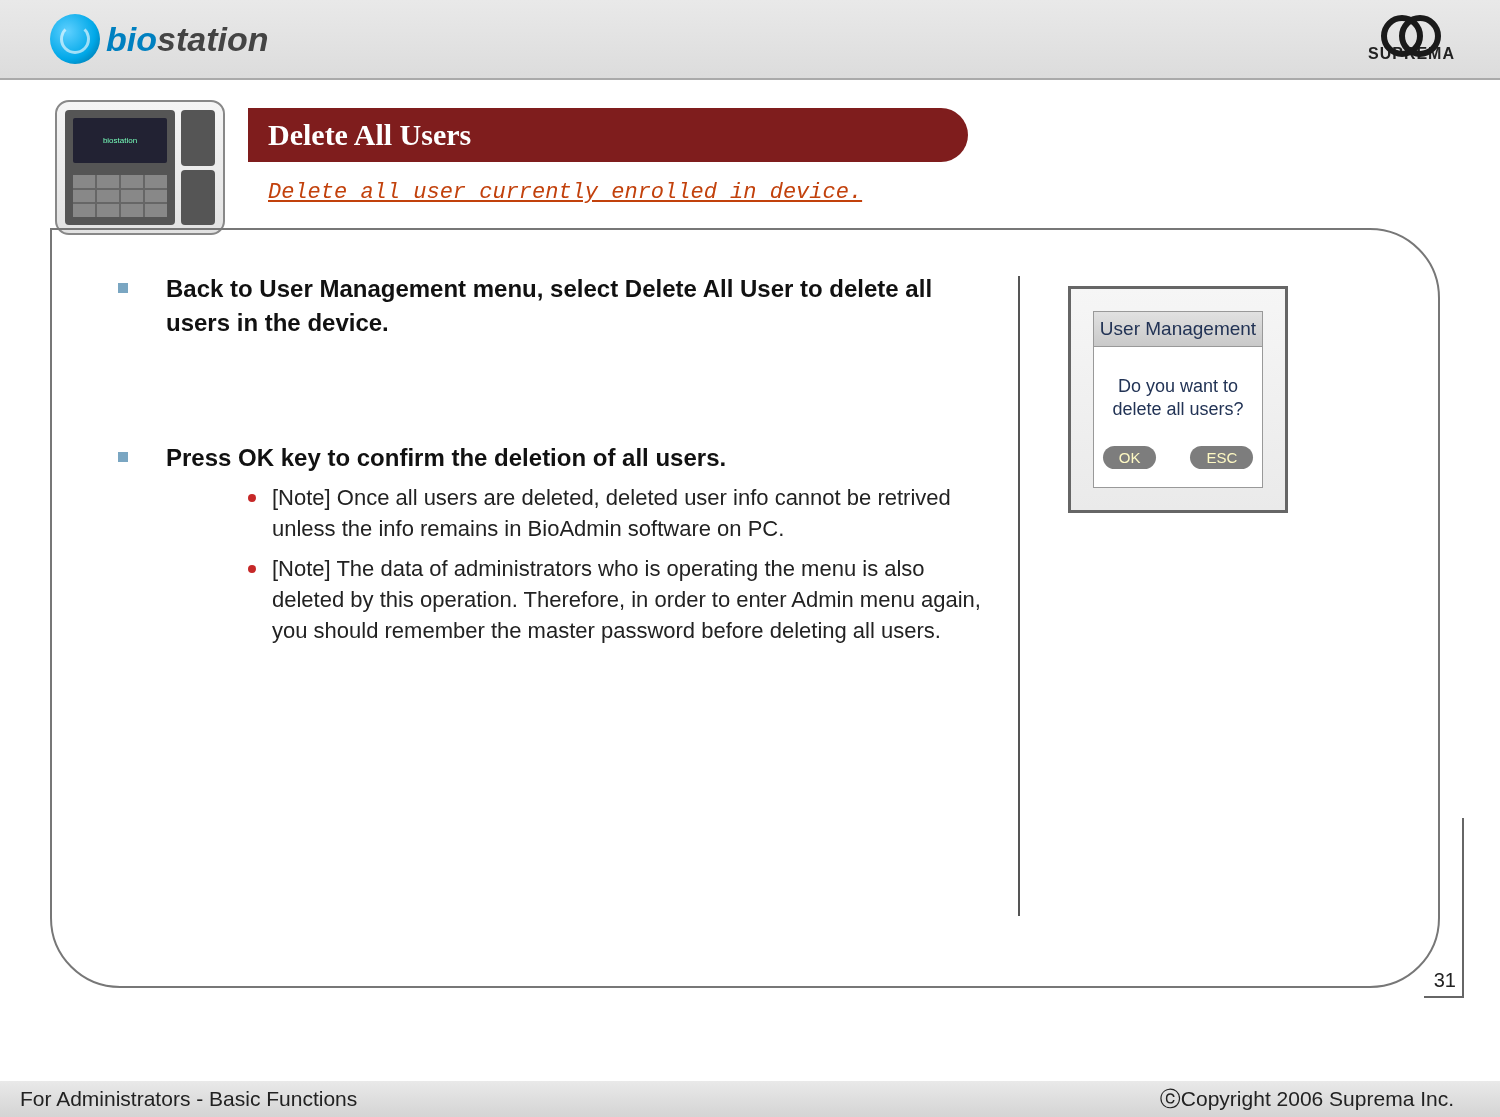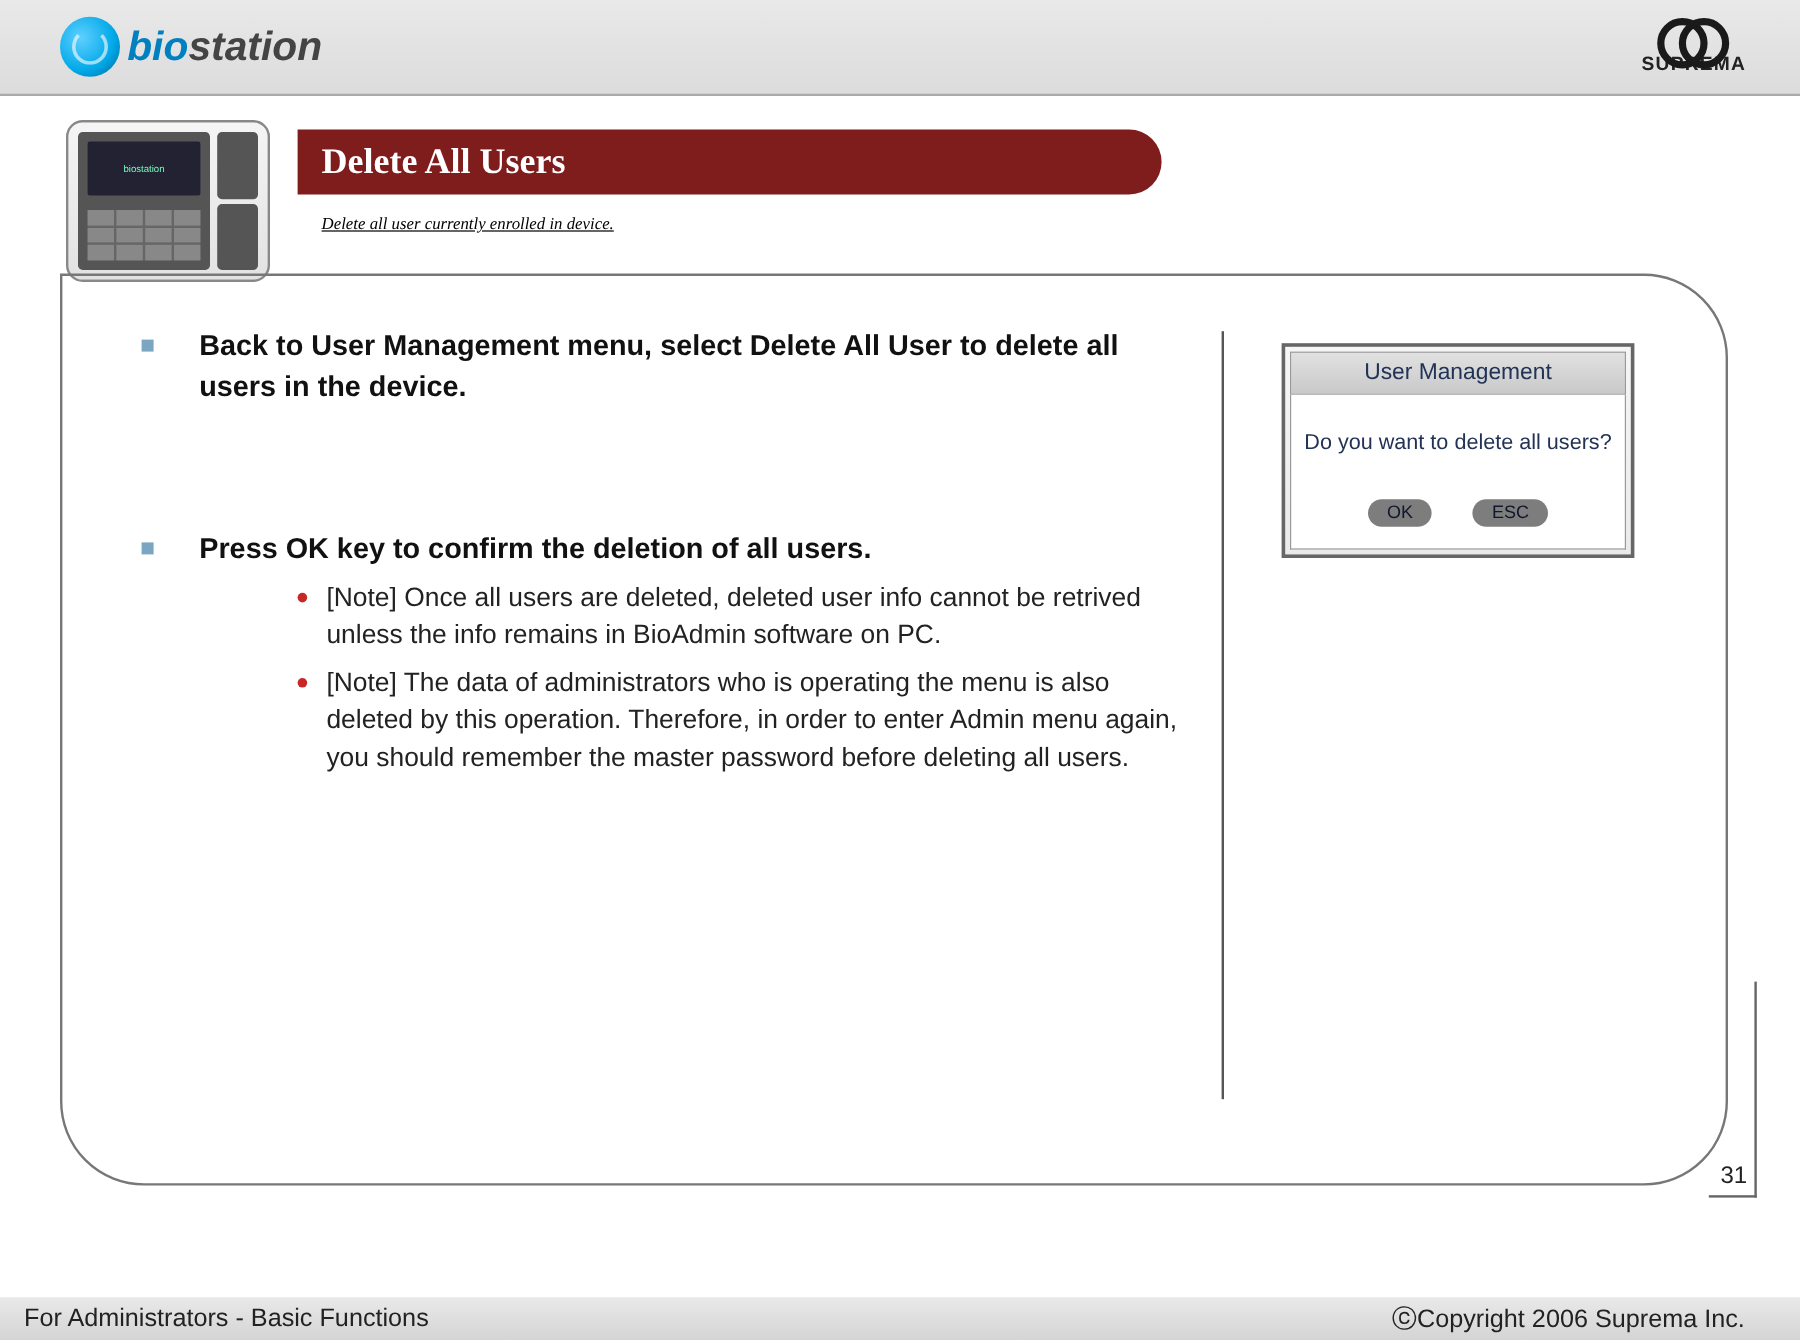--- a/index.html
+++ b/index.html
@@ -110,25 +110,25 @@
     padding-left: 20px;
     color:#fff;
     font-size: 30px;
     font-family: Georgia, 'Times New Roman', serif;
     font-weight: bold;
   }
 
   .subtitle {
     position:absolute;
     top: 100px; left: 268px;
-    font-family: Liberation Serif, serif;
+    font-family: Liberation Mono, monospace;
     font-style: italic;
-    font-size: 14px;
+    font-size: 22px;
     text-decoration: underline;
-    color:#000000;
+    color:#c2410c;
   }
 
   .content-card {
     position:absolute;
     top: 148px; left: 50px;
     width: 1390px;
     height: 760px;
     border: 2px solid #777;
     border-radius: 70px;
     border-top-left-radius: 0;
@@ -181,24 +181,24 @@
     margin-bottom: 10px;
   }
   .sub-list li::before {
     content:"";
     position:absolute; left:0; top:11px;
     width:8px; height:8px; border-radius:50%;
     background:#c62828;
   }
 
   .device-screen {
-    width: 294px;
+    width: 220px;
     border: 3px solid #666;
     background: linear-gradient(to bottom,#f6f6f6,#eaeaea);
-    padding: 4px;
+    padding: 22px;
   }
   .device-screen .titlebar {
     background: linear-gradient(to bottom,#e1e1e1,#c9c9c9);
     border:1px solid #999;
     text-align:center;
     padding:6px 0;
     font-size:19px;
     color:#223355;
   }
   .device-screen .body {
@@ -207,25 +207,24 @@
     background:#fff;
     padding: 28px 10px 18px;
     text-align:center;
   }
   .device-screen .msg { font-size:18px; color:#223355; line-height:1.3; margin-bottom:24px; }
   .device-screen .btns {
     display:flex; justify-content:center; gap:34px;
   }
   .pill {
     background:#7d7d7d;
-    color:#0f172a;
+    color:#fef9c3;
     font-size:15px;
     padding:3px 16px;
     border-radius: 12px;
-    margin-top: 12px;
   }
 
   .footer {
     position:absolute;
     left:0; right:0; bottom:0;
     height: 36px;
     background: linear-gradient(to bottom,#e9e9e9,#d4d4d4);
     display:flex;
     align-items:center;
     justify-content:space-between;

